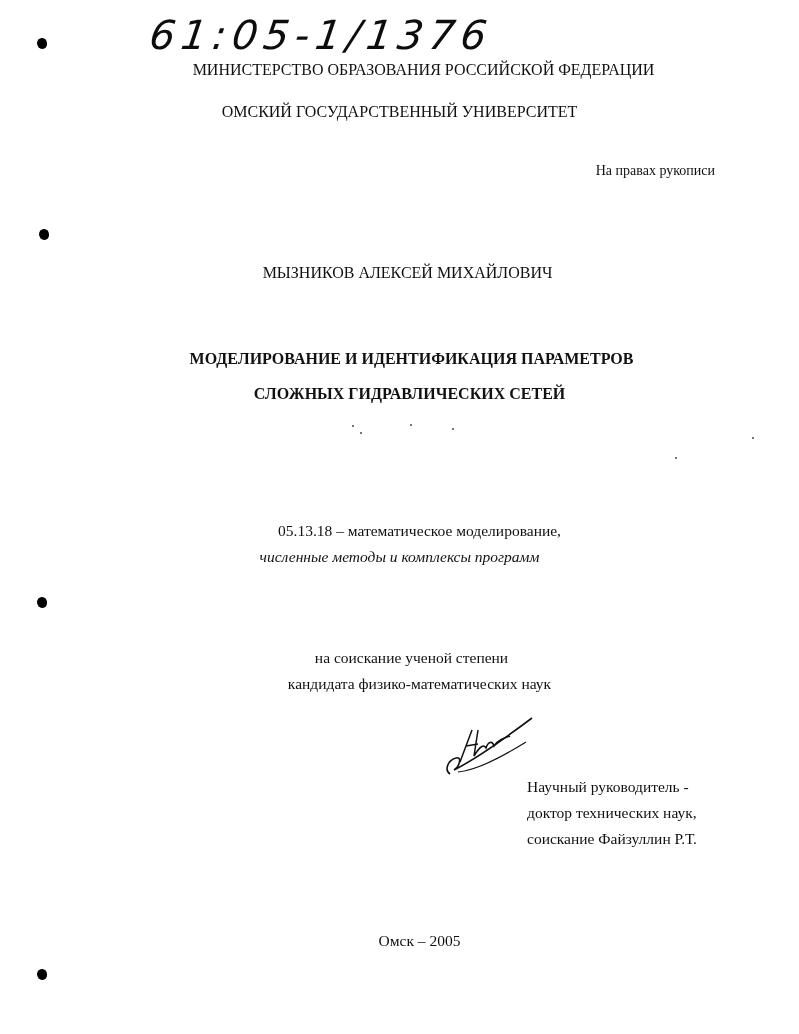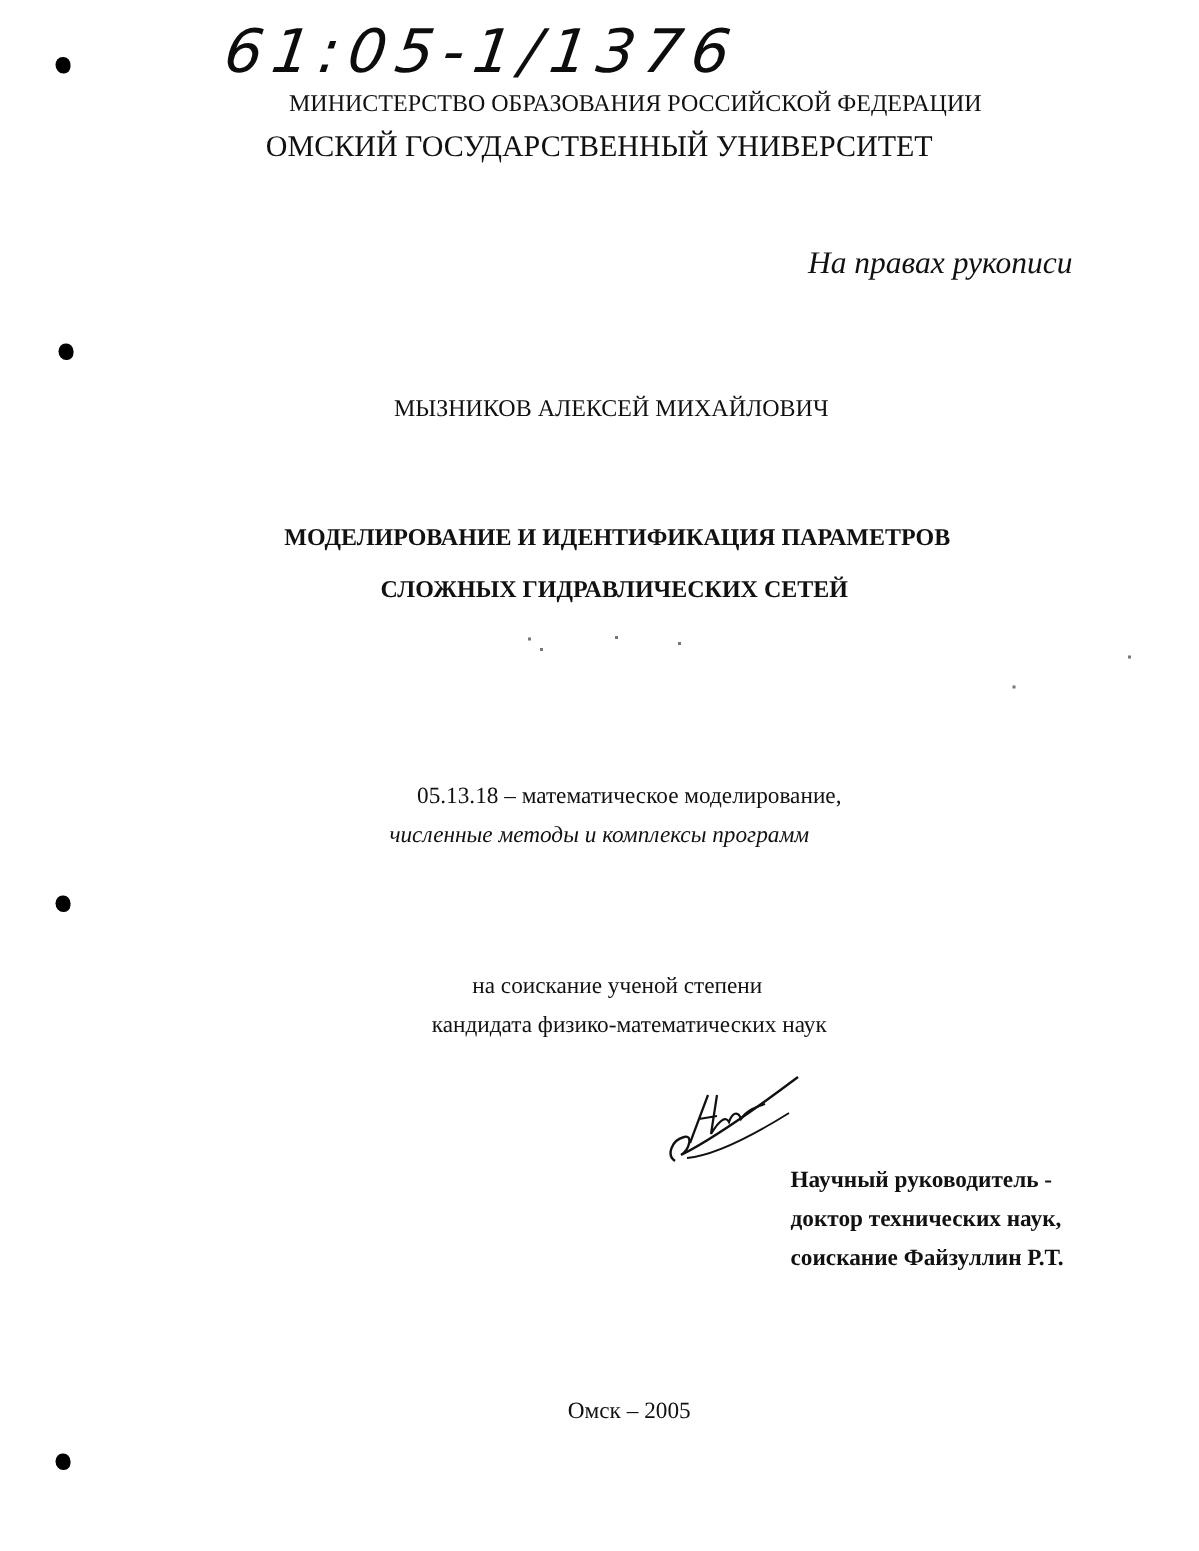--- a/index.html
+++ b/index.html
@@ -28,30 +28,30 @@
       white-space: nowrap;
       font-weight: 300;
     }
     .center-line {
       left: 0;
       width: 799px;
       text-align: center;
       white-space: nowrap;
     }
     .ministry { top: 61px; font-size: 16px; left: 24px; }
-    .university { top: 87px; font-size: 20px; left: 0px; font-family: Liberation Serif, serif; }
-    .rights { top: 163px; right: 84px; font-size: 21px; white-space: nowrap; font-style: italic; }
+    .university { top: 103px; font-size: 16px; left: 0px; font-family: Liberation Serif, serif; }
+    .rights { top: 163px; right: 84px; font-size: 14px; white-space: nowrap; }
     .author { top: 264px; font-size: 16px; left: 8px; }
     .title1 { top: 350px; font-size: 16px; font-weight: bold; left: 12px; }
     .title2 { top: 385px; font-size: 16px; font-weight: bold; left: 10px; }
     .spec1 { top: 522px; font-size: 15.5px; left: 0px; margin-left: 20px; }
     .spec2 { top: 548px; font-size: 15.5px; left: 0px; font-style: italic; }
     .degree1 { top: 649px; font-size: 15.5px; left: 12px; }
     .degree2 { top: 675px; font-size: 15.5px; left: 20px; }
-    .sup { left: 527px; font-size: 15.5px; white-space: nowrap; font-weight: bold; }
+    .sup { left: 527px; font-size: 15.5px; white-space: nowrap; }
     .sup1 { top: 778px; }
     .sup2 { top: 804px; }
     .sup3 { top: 830px; }
     .city { top: 932px; font-size: 15.5px; left: 20px; }
     .dot {
       width: 10px;
       height: 11px;
       background: #000;
       border-radius: 50% 50% 45% 55%;
     }

